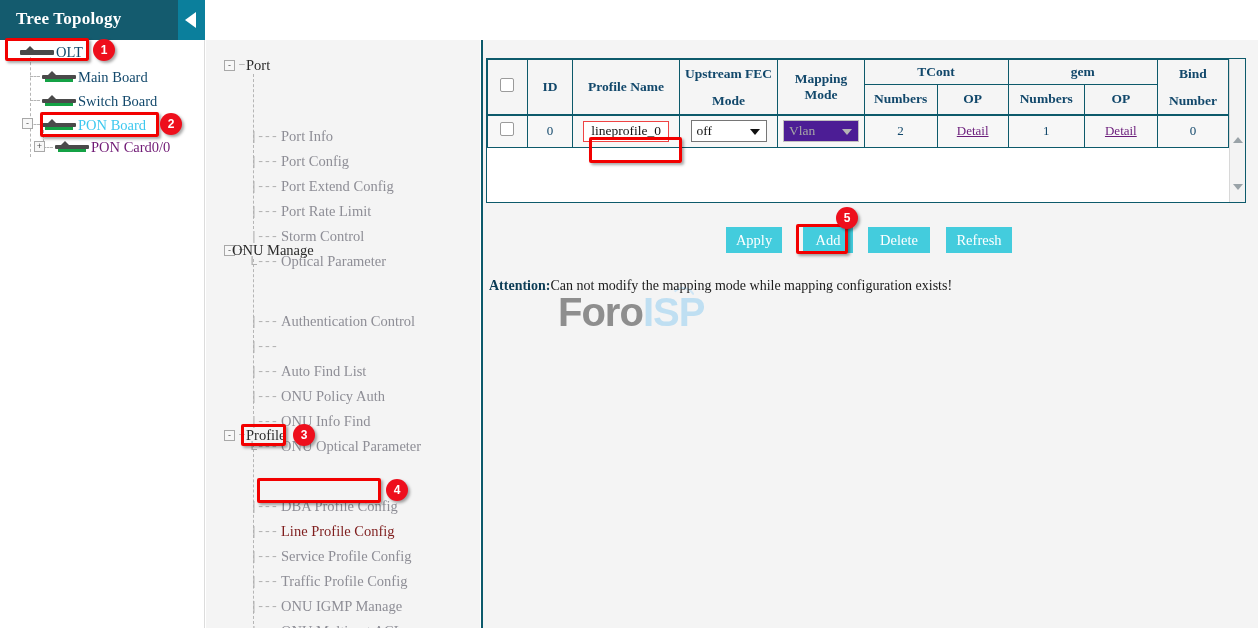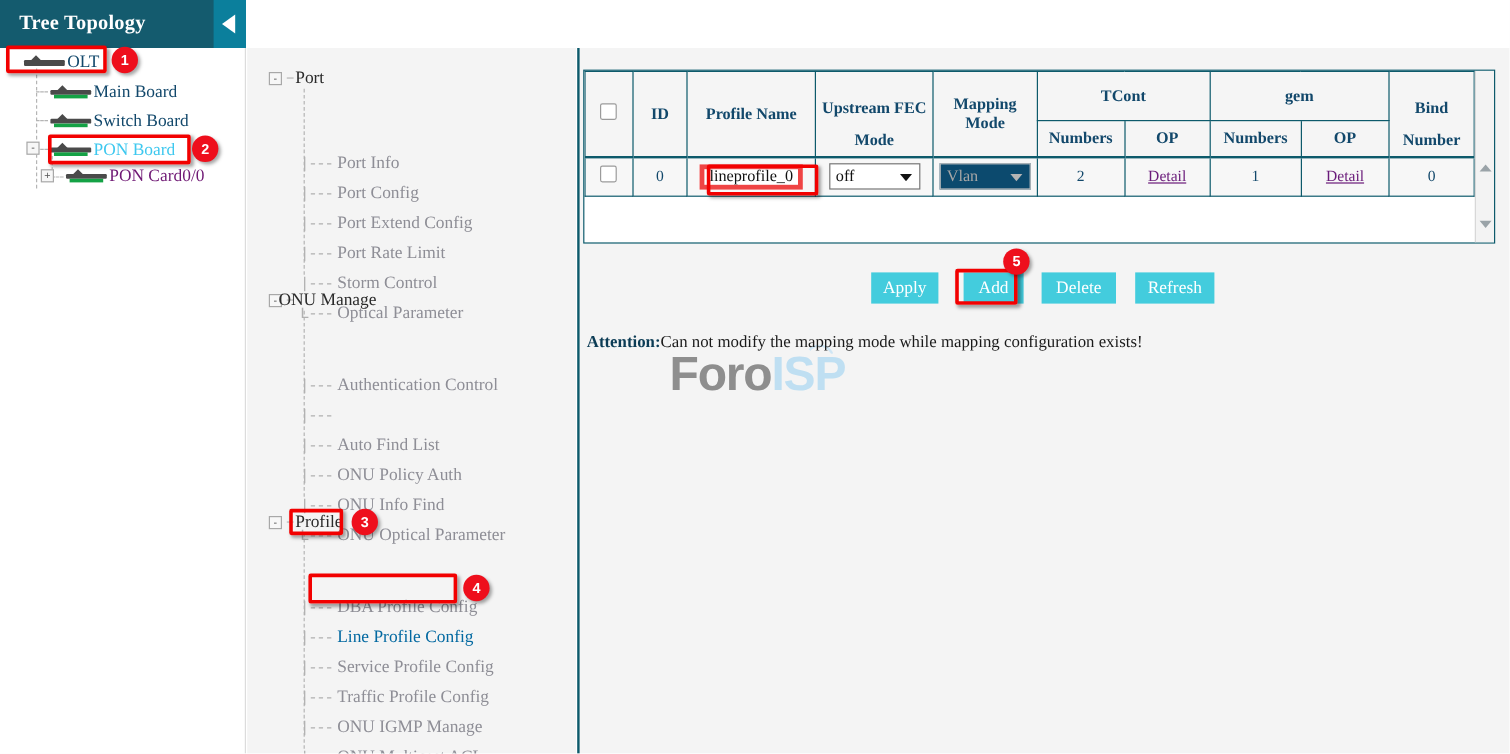--- a/index.html
+++ b/index.html
@@ -100,21 +100,21 @@
     background: #f4f4f4;
   }
   #navscroll { position: relative; width: 274px; height: 588px; }
   .nitem {
     position: absolute; height: 20px;
     display: flex; align-items: center;
     white-space: nowrap; font-size: 14.5px;
   }
   .nitem.group { color: #2b2b2b; }
   .nitem.leaf { color: #8e8e96; }
-  .nitem.leaf.active { color: #0369a1; }
+  .nitem.leaf.active { color: #7f1d1d; }
   .ndash {
     position: absolute; color: #b0b0b0; font-size: 13px;
     font-family: "Liberation Mono", monospace; letter-spacing: -1px;
   }
 
   
   #breadcrumb {
     position: absolute; left: 206px; top: 0;
     width: 1052px; height: 40px;
     background: #145b6e;
@@ -155,37 +155,37 @@
   table.grid th {
     background: #f5f5f5;
     font-weight: bold;
     font-size: 13.5px;
   }
   table.grid tr.datarow td {
     background: #f7f7f7;
     height: 32px;
     border-top: 2px solid #0d5a6b;
   }
-  .colhead-2line { line-height: 27px; margin-top: 16px; }
+  .colhead-2line { line-height: 27px; }
 
   .chk {
     width: 14px; height: 14px;
     border: 1px solid #9b9b9b;
     border-radius: 2px;
     background: #ffffff;
     display: inline-block;
     cursor: pointer;
   }
   .link-detail {
     color: #6a1b7a; text-decoration: underline;
     cursor: pointer; font-size: 13px;
   }
   .txtfield {
     width: 86px; height: 21px;
-    border: 4px solid #ef4444;
+    border: 1px solid #ef4444;
     background: #ffffff;
     font-family: "Liberation Serif", serif;
     font-size: 13.5px;
     color: #111;
     text-align: center;
     padding: 0 2px;
   }
   .selbox {
     position: relative; display: inline-block;
     width: 76px; height: 22px;
@@ -199,21 +199,21 @@
     cursor: pointer;
   }
   .selbox .chev {
     position: absolute; right: 6px; top: 8px;
     width: 0; height: 0;
     border-left: 5px solid transparent;
     border-right: 5px solid transparent;
     border-top: 6px solid #111;
   }
   .selbox.disabled {
-    color: #a6a6a6; border-color: #c0c0c0; background: #0c4a6e;
+    color: #a6a6a6; border-color: #c0c0c0; background: #4c1d95;
   }
   .selbox.disabled .chev { border-top-color: #b4b4b4; }
 
   
   #tbl-scroll {
     position: absolute; right: 0; top: 0;
     width: 16px; height: 143px;
     background: #f3f3f3;
     border-left: 1px solid #d8d8d8;
   }

